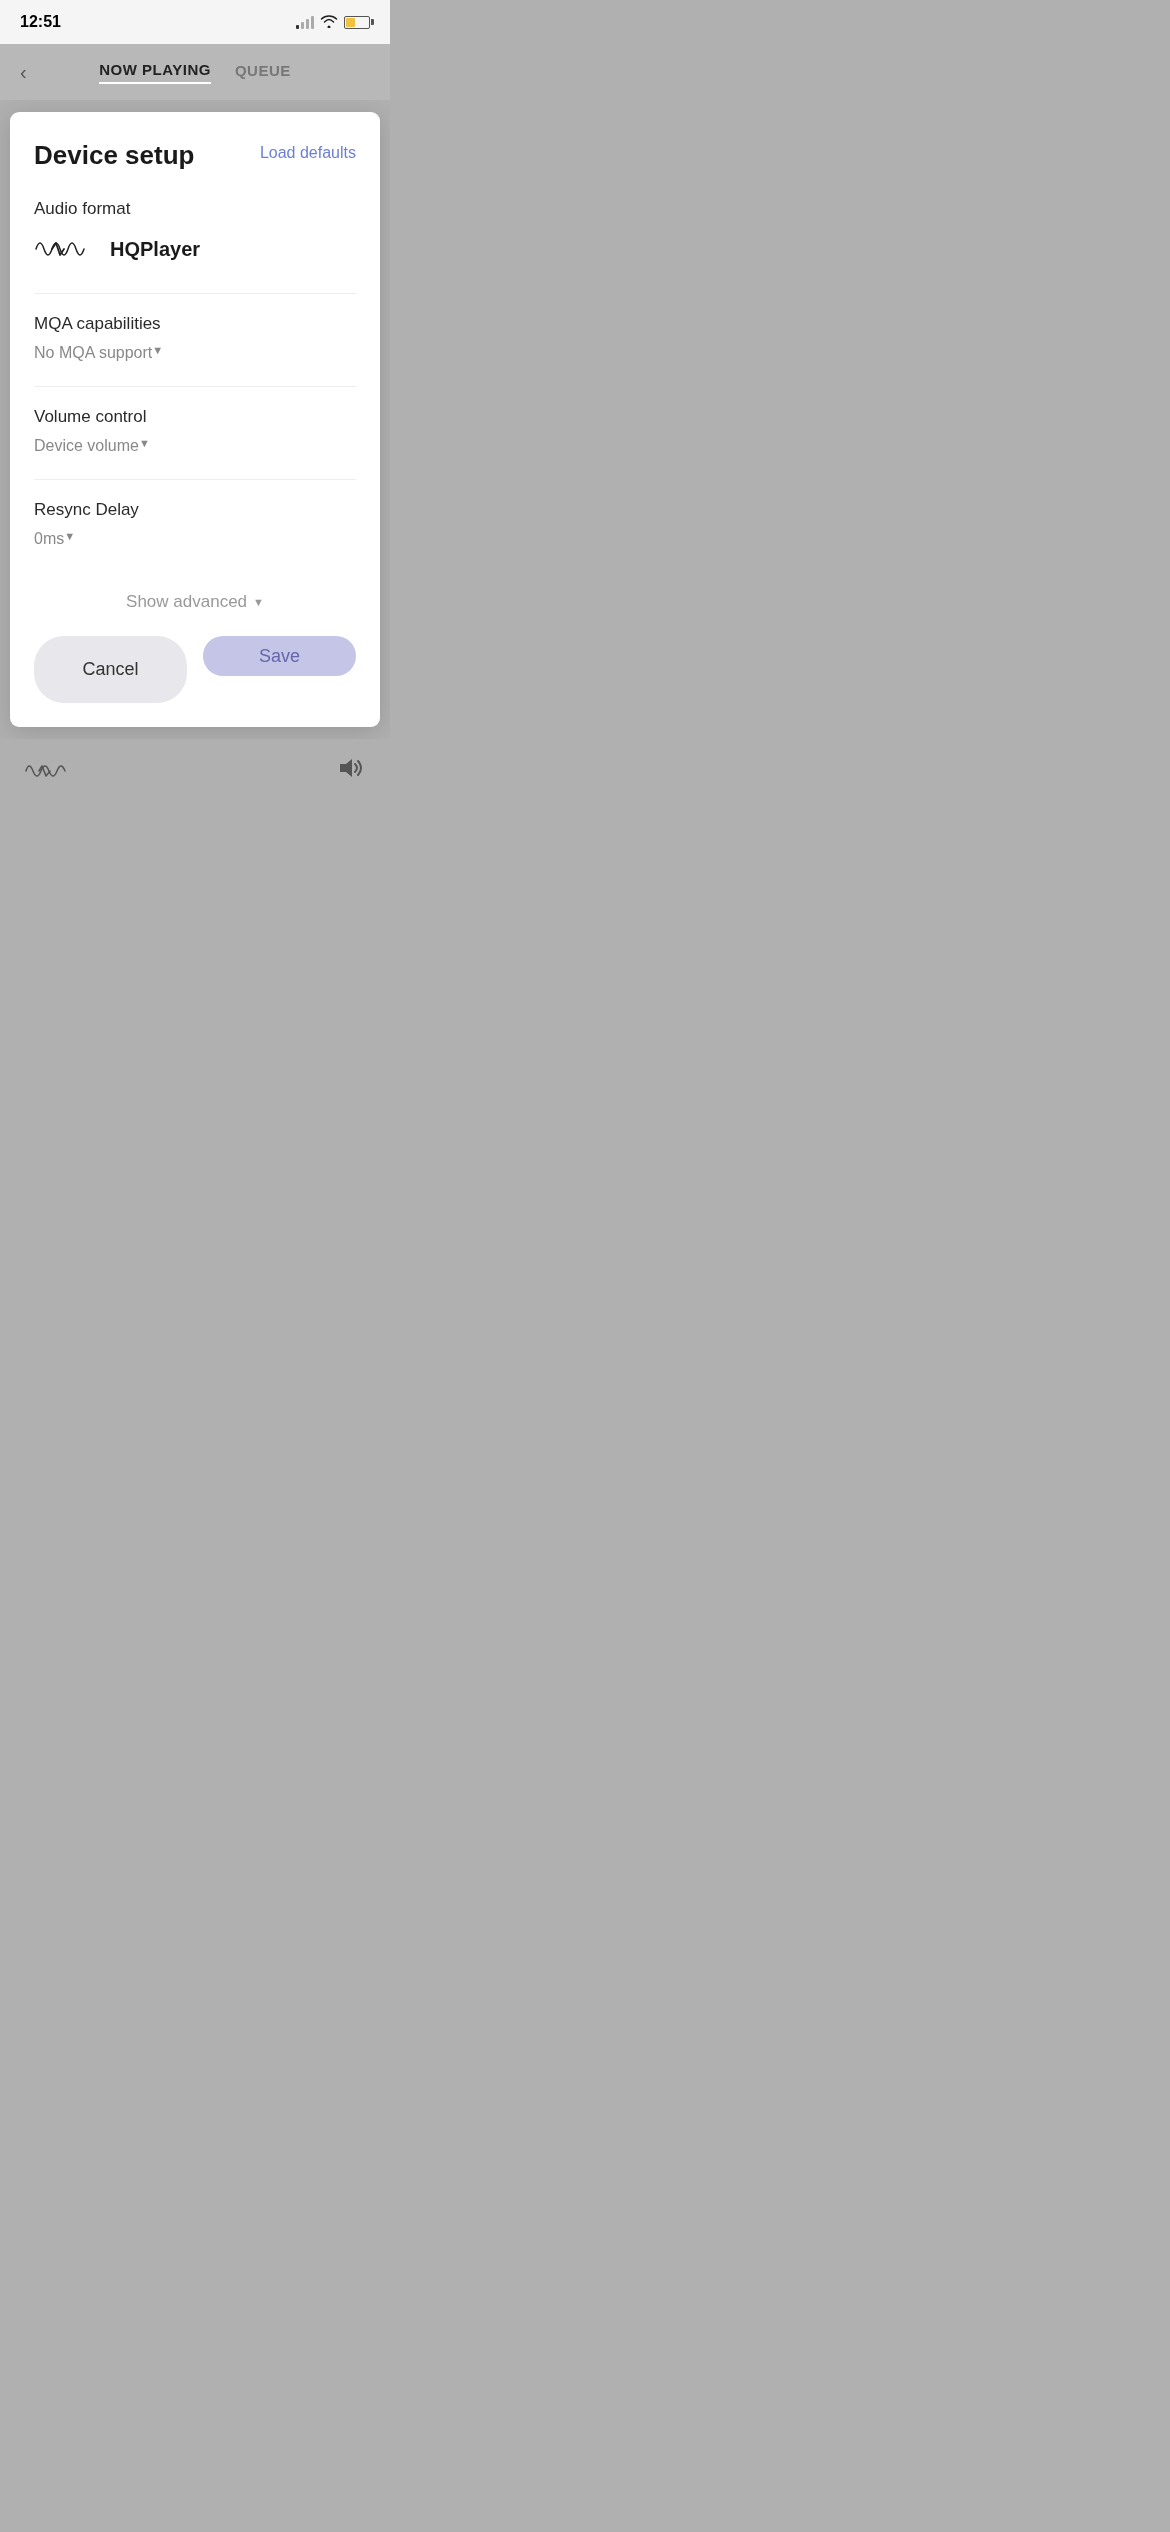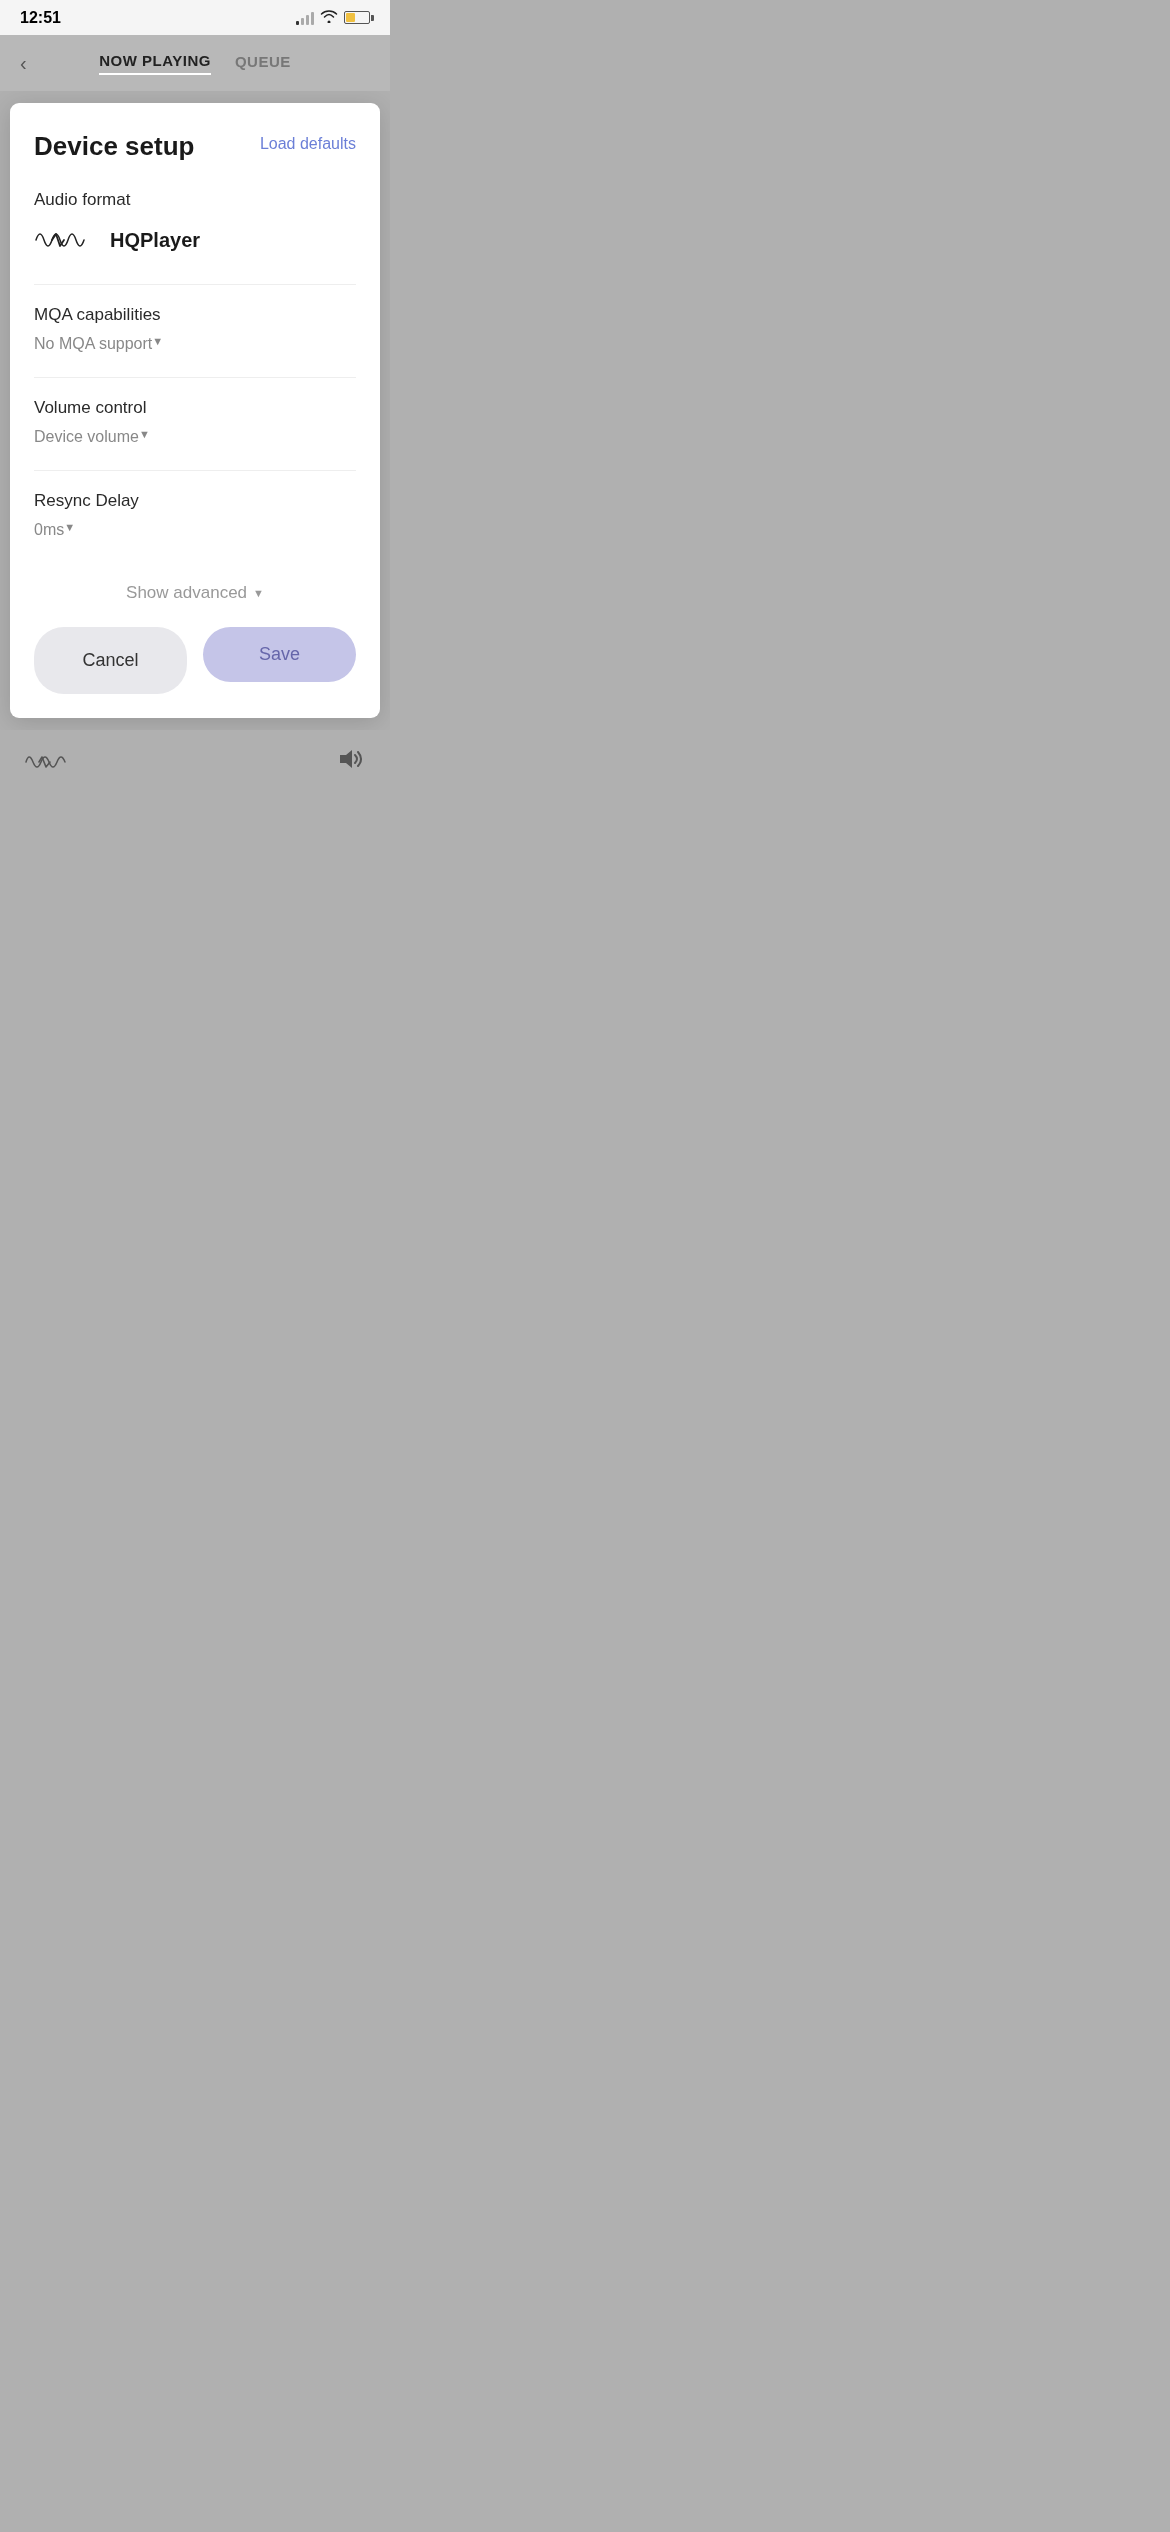--- a/index.html
+++ b/index.html
@@ -9,21 +9,21 @@
       background: #b0b0b0;
       width: 390px;
       min-height: 844px;
       position: relative;
       overflow-x: hidden;
     }
 
     
     .status-bar {
       background: #f5f5f5;
-      height: 35px;
+      height: 44px;
       display: flex;
       align-items: center;
       justify-content: space-between;
       padding: 0 20px;
     }
     .status-time {
       font-size: 16px;
       font-weight: 600;
       color: #000;
     }
@@ -229,21 +229,21 @@
       background: #e8e8ec;
       border: none;
       border-radius: 30px;
       font-size: 18px;
       font-weight: 500;
       color: #333;
       cursor: pointer;
     }
     .btn-save {
       flex: 1;
-      height: 55px;
+      height: 40px;
       background: #c5c5e8;
       border: none;
       border-radius: 30px;
       font-size: 18px;
       font-weight: 500;
       color: #6666aa;
       cursor: pointer;
     }
 
     

